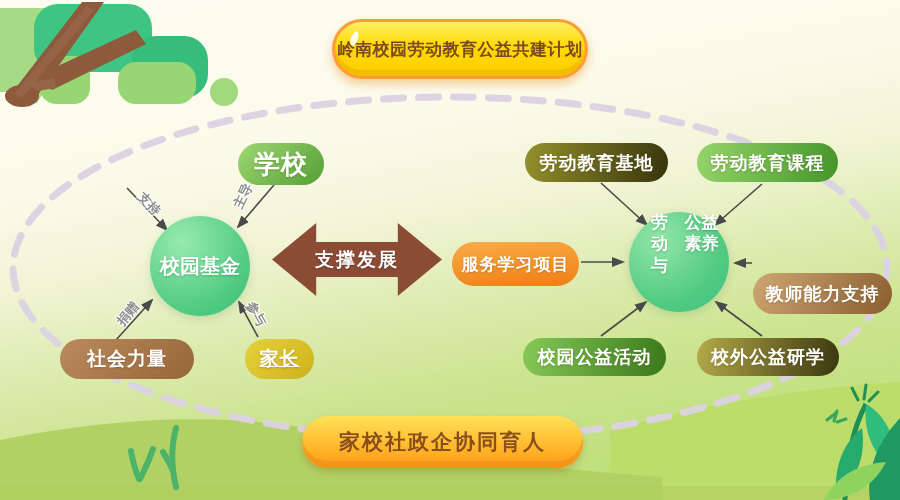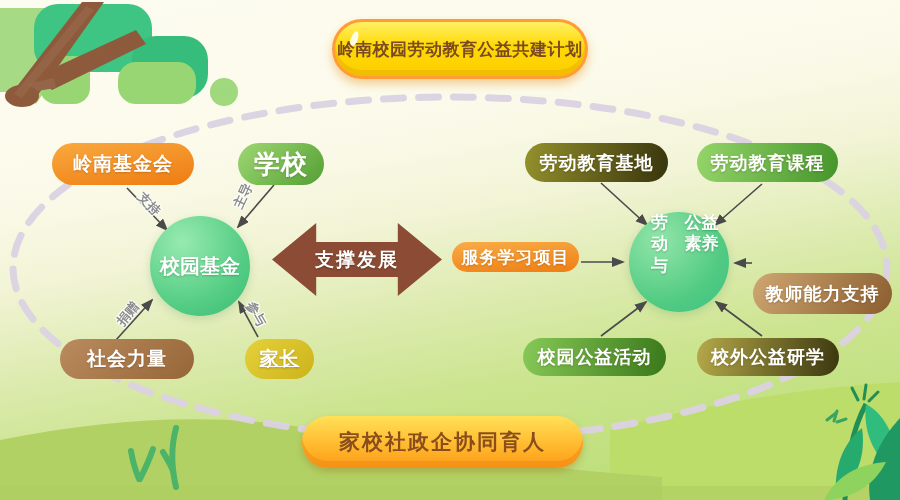--- a/index.html
+++ b/index.html
@@ -15,21 +15,21 @@
     text-shadow:0 1px 2px rgba(60,40,0,.25);white-space:nowrap;
   }
   .pill.foundation{left:52px;top:143px;width:142px;height:42px;font-size:19px;
     background:linear-gradient(170deg,#f9a93e,#ee7c12);}
   .pill.school{left:238px;top:143px;width:86px;height:42px;font-size:26px;
     background:linear-gradient(135deg,#9fd873,#539f33);}
   .pill.social{left:60px;top:339px;width:134px;height:40px;font-size:19px;
     background:linear-gradient(135deg,#ba8b5e,#966638);}
   .pill.parents{left:245px;top:339px;width:69px;height:40px;font-size:19px;
     background:linear-gradient(135deg,#e5d13c,#cdb31a);text-decoration:underline;}
-  .pill.service{left:452px;top:242px;width:127px;height:30px;font-size:17px;
+  .pill.service{left:452px;top:242px;width:127px;height:44px;font-size:17px;
     background:linear-gradient(175deg,#f9ac47,#ef7e13);}
   .pill.base{left:525px;top:143px;width:143px;height:39px;font-size:18px;
     background:linear-gradient(100deg,#94912c,#38340d);}
   .pill.course{left:697px;top:143px;width:141px;height:39px;font-size:18px;
     background:linear-gradient(100deg,#95d56a,#45952b);}
   .pill.teacher{left:753px;top:236px;width:139px;height:41px;font-size:18px;
     background:linear-gradient(120deg,#cfa772,#8a5d2f);margin-top:37px;}
   .pill.campus{left:523px;top:338px;width:143px;height:38px;font-size:18px;
     background:linear-gradient(100deg,#87c957,#3a781a);}
   .pill.outside{left:697px;top:338px;width:142px;height:38px;font-size:18px;
@@ -145,21 +145,20 @@
       <path d="M601,336 L646,302"></path>
       <path d="M762,336 L716,302"></path>
     </g>
   </svg>
 
   <span class="edge-label" style="left:149px;top:204px;transform:translate(-50%,-50%) rotate(46deg);">支持</span>
   <span class="edge-label" style="left:243px;top:196px;transform:translate(-50%,-50%) rotate(-65deg);">主导</span>
   <span class="edge-label" style="left:128px;top:314px;transform:translate(-50%,-50%) rotate(-50deg);">捐赠</span>
   <span class="edge-label" style="left:256px;top:314px;transform:translate(-50%,-50%) rotate(60deg);">参与</span>
 
-  <div class="pill foundation">岭南基金会</div>
   <div class="pill school">学校</div>
   <div class="pill social">社会力量</div>
   <div class="pill parents">家长</div>
 
   <div class="hub fund">
     <span>校园</span>
     <span>基金</span>
   </div>
 
   <div class="big-arrow">

